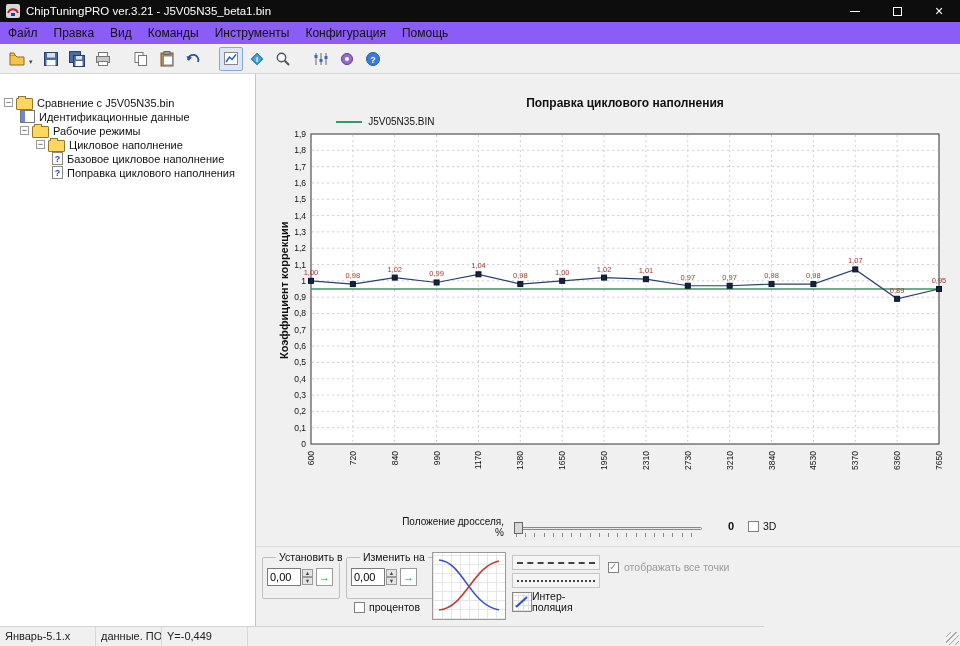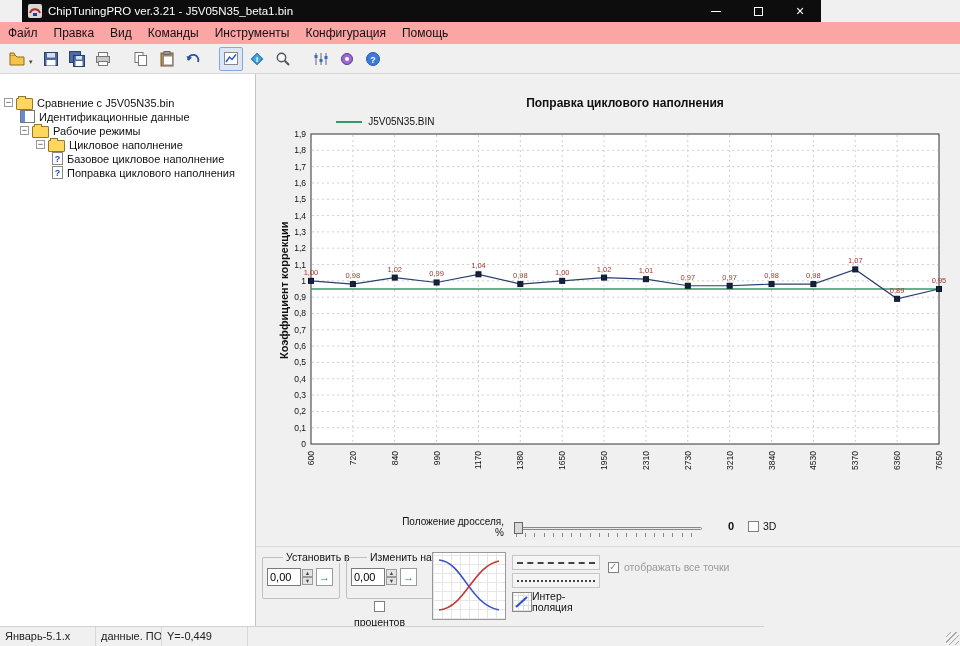--- a/index.html
+++ b/index.html
@@ -1,30 +1,30 @@
 <!DOCTYPE html>
 <html><head>
 <meta charset="utf-8">
 <style>
   html,body{margin:0;padding:0;background:#c9c9c9;}
   body{font-family:"Liberation Sans",sans-serif;}
   .win{position:relative;width:960px;height:646px;background:#f0f0f0;overflow:hidden;}
 
   
-  .titlebar{position:absolute;left:0;top:0;width:799px;height:22px;background:#0d0d0d;color:#fff;display:flex;align-items:center;margin-left:22px;}
+  .titlebar{position:absolute;left:0;top:0;width:960px;height:22px;background:#0d0d0d;color:#fff;display:flex;align-items:center;}
   .ticon{margin:0 6px;flex:0 0 auto;display:flex;}
   .ttext{font-size:11.5px;white-space:nowrap;}
   .tbtns{margin-left:auto;display:flex;height:100%;}
   .tbtn{width:42px;height:100%;display:flex;align-items:center;justify-content:center;color:#fff;cursor:default;}
   .glyph-min{width:10px;height:1px;background:#fff;}
   .glyph-max{width:9px;height:9px;border:1px solid #fff;box-sizing:border-box;}
   .glyph-close{font-size:14px;line-height:1;}
 
   
-  .menubar{position:absolute;left:0;top:22px;width:960px;height:22px;background:#fca5a5;display:flex;align-items:center;font-size:12px;color:#111;}
+  .menubar{position:absolute;left:0;top:22px;width:960px;height:22px;background:#8b5cf6;display:flex;align-items:center;font-size:12px;color:#111;}
   .menu-item{padding:2px 8px;}
 
   
   .toolbar{position:absolute;left:0;top:44px;width:960px;height:30px;background:#f0f0f0;border-bottom:1px solid #d6d6d6;display:flex;align-items:center;padding-left:5px;box-sizing:border-box;}
   .tool{width:24px;height:24px;display:flex;align-items:center;justify-content:center;margin-right:2px;border:1px solid transparent;border-radius:2px;background:transparent;padding:0;}
   .tool.pressed{background:#dbe7f7;border-color:#86a7d8;}
   .tool svg{display:block;}
   .tool-drop{font-size:7px;color:#444;margin:6px 6px 0 -2px;}
   .tool-gap{width:12px;}
 
@@ -57,29 +57,29 @@
   .thr-track{position:absolute;left:0;top:5px;width:100%;height:3px;border:1px solid #888;border-radius:2px;background:#e8e8e8;box-sizing:border-box;}
   .thr-ticks{position:absolute;left:2px;top:11px;width:184px;height:4px;background:repeating-linear-gradient(90deg,#888 0 1px,transparent 1px 9.2px);}
   .thr-thumb{position:absolute;left:0;top:0;width:9px;height:12px;background:#d8d8d8;border:1px solid #666;box-sizing:border-box;}
   .thr-value{position:absolute;left:472px;top:446px;font-weight:bold;font-size:11px;color:#111;}
   .cb3d{position:absolute;left:492px;top:446px;display:flex;align-items:flex-end;font-size:10.5px;gap:4px;color:#111;}
   .cbox{display:inline-block;width:11px;height:11px;background:#fff;border:1px solid #808080;box-sizing:border-box;position:relative;flex:0 0 auto;}
 
   
   .bottompanel{position:absolute;left:0;top:472px;width:100%;height:80px;border-top:1px solid #dadada;background:#f0f0f0;}
   .grp{position:absolute;border:1px solid #c0c0c0;border-radius:2px;}
-  .cap{position:absolute;left:20px;top:-7px;background:#f0f0f0;padding:0 3px;font-size:10.5px;color:#111;white-space:nowrap;}
+  .cap{position:absolute;left:13px;top:-7px;background:#f0f0f0;padding:0 3px;font-size:10.5px;color:#111;white-space:nowrap;}
   .grp-set{left:6px;top:10px;width:76px;height:40px;}
   .grp-chg{left:90px;top:10px;width:86px;height:40px;}
   .spinrow{position:absolute;left:4px;top:10px;display:flex;align-items:center;}
   .spinin{width:28px;height:16px;border:1px solid #7a7a7a;font-size:11px;font-family:inherit;padding:0 2px;background:#fff;}
   .spb{display:flex;flex-direction:column;width:11px;margin-left:1px;}
   .sb{height:8px;font-size:5.5px;line-height:7px;text-align:center;background:#e4e4e4;border:1px solid #9a9a9a;color:#444;box-sizing:border-box;}
   .apply{width:17px;height:18px;margin-left:3px;background:#fff;border:1px solid #9a9a9a;padding:0;color:#18971c;font-weight:bold;font-size:11px;line-height:15px;text-align:center;}
-  .cbpct{position:absolute;left:98px;top:54px;display:flex;gap:4px;font-size:10.5px;align-items:center;color:#111;flex-direction:column;}
+  .cbpct{position:absolute;left:98px;top:54px;display:flex;gap:4px;font-size:10.5px;align-items:flex-end;color:#111;}
   .curvebtn{position:absolute;left:176px;top:5px;width:74px;height:68px;border:1px solid #9a9a9a;padding:1px;background-color:#fff;background-image:repeating-linear-gradient(90deg,#e6e6e6 0 1px,transparent 1px 9px),repeating-linear-gradient(0deg,#e6e6e6 0 1px,transparent 1px 9px);}
   .pat{position:absolute;left:256px;width:88px;height:15px;border:1px solid #c6c6c6;background:#f4f4f4;box-sizing:border-box;}
   .pat1{top:8px;}
   .pat2{top:26px;}
   .patline{margin:6px 4px 0 4px;height:0;}
   .dash{border-top:2px dashed #444;}
   .dot{border-top:2px dotted #444;}
   .interp{position:absolute;left:256px;top:44px;display:flex;align-items:center;gap:0;}
   .interp-icon{display:inline-block;width:18px;height:18px;border:1px solid #888;background-color:#fff;background-image:repeating-linear-gradient(90deg,#e0e0e0 0 1px,transparent 1px 5px),repeating-linear-gradient(0deg,#e0e0e0 0 1px,transparent 1px 5px);}
   .interp-label{font-size:10.5px;line-height:11px;color:#111;}

